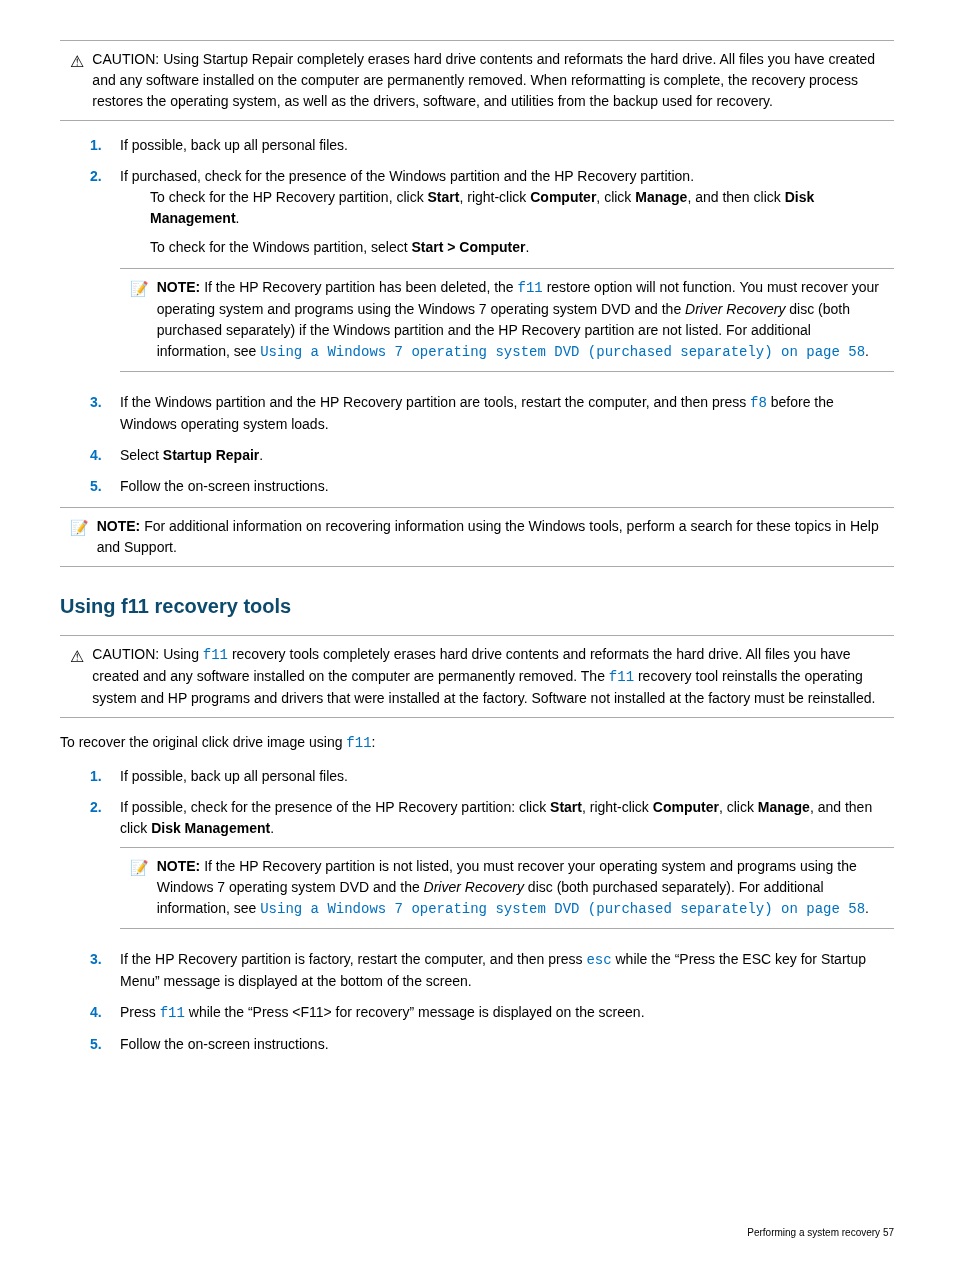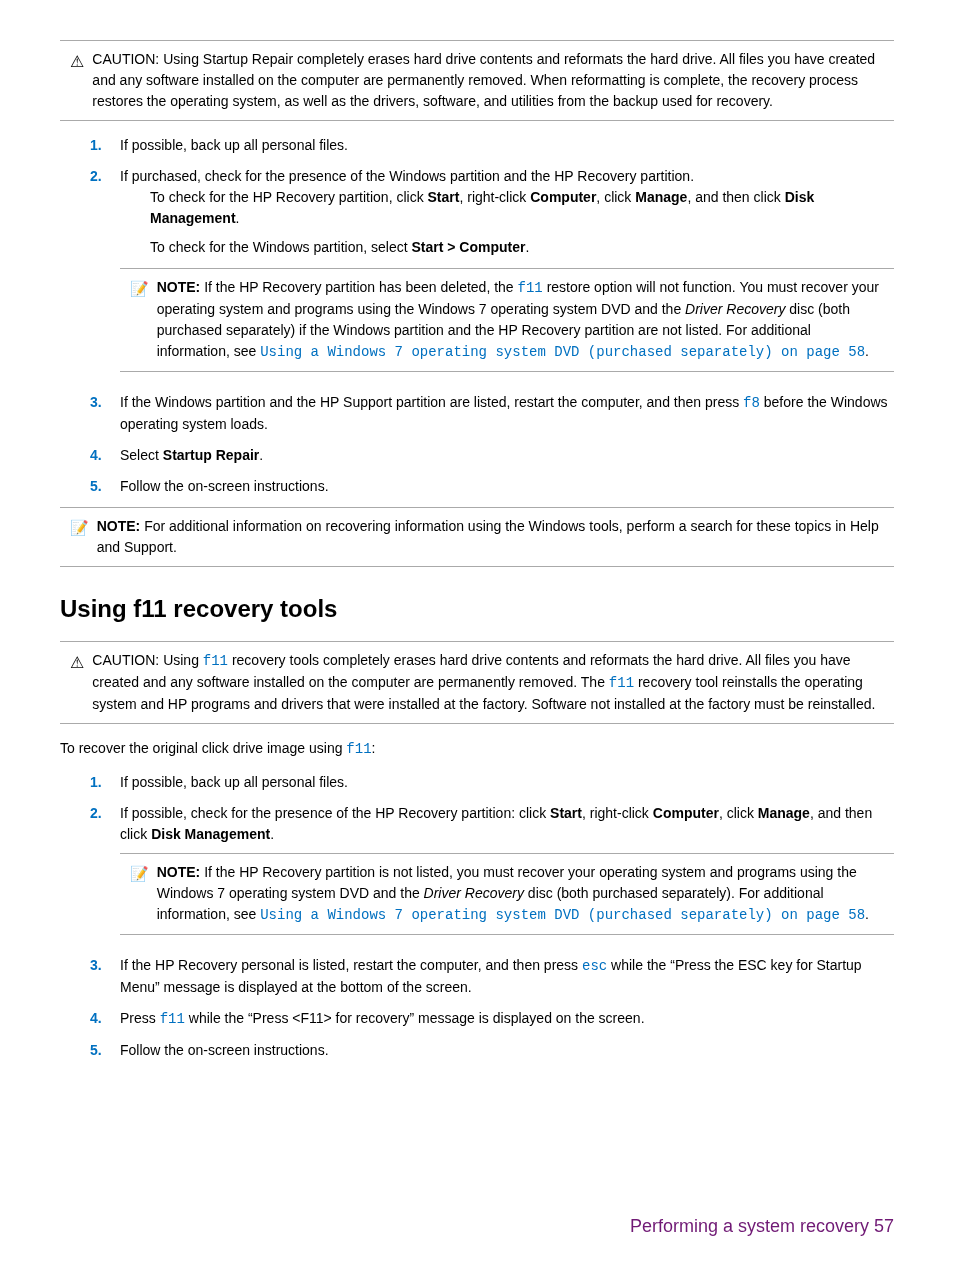--- a/index.html
+++ b/index.html
@@ -57,32 +57,32 @@
     ol.steps > li::before {
       content: counter(step-counter) ".";
       color: #0070c0;
       font-weight: bold;
       min-width: 20px;
       flex-shrink: 0;
     }
     .step-content { flex: 1; }
     .sub-para { margin-left: 30px; margin-bottom: 8px; }
     .section-title {
-      color: #000000;
-      font-size: 24px;
+      color: #0c4a6e;
+      font-size: 20px;
       font-weight: bold;
       margin: 24px 0 14px 0;
       border-bottom: none;
     }
     .footer {
       position: fixed;
       bottom: 30px;
       right: 60px;
-      font-size: 18px;
-      color: #701a75;
+      font-size: 10px;
+      color: #000000;
     }
     .indent-block {
       margin-left: 30px;
     }
   </style>
 </head>
 <body>
 
 <div class="caution-box">
   <span class="caution-icon">⚠</span>
@@ -115,21 +115,21 @@
             <span class="note-label">NOTE:</span>
             <span>  </span>
             <span>If the HP Recovery partition has been deleted, the </span><a class="link">f11</a><span> restore option will not function. You must recover your operating system and programs using the Windows 7 operating system DVD and the <i>Driver Recovery</i> disc (both purchased separately) if the Windows partition and the HP Recovery partition are not listed. For additional information, see </span><a class="link">Using a Windows 7 operating system DVD (purchased separately) on page 58</a><span>.</span>
           </div>
         </div>
       </span>
     </li>
 
     <li>
       <span class="step-content">
-        <span>If the Windows partition and the HP Support partition are listed, restart the computer, and then press </span><a class="link">f8</a><span> before the Windows operating system loads.</span>
+        <span>If the Windows partition and the HP Recovery partition are tools, restart the computer, and then press </span><a class="link">f8</a><span> before the Windows operating system loads.</span>
       </span>
     </li>
 
     <li>
       <span class="step-content">
         <span>Select </span><b>Startup Repair</b><span>.</span>
       </span>
     </li>
 
     <li>
@@ -178,21 +178,21 @@
             <span class="note-label">NOTE:</span>
             <span>  </span>
             <span>If the HP Recovery partition is not listed, you must recover your operating system and programs using the Windows 7 operating system DVD and the </span><i>Driver Recovery</i><span> disc (both purchased separately). For additional information, see </span><a class="link">Using a Windows 7 operating system DVD (purchased separately) on page 58</a><span>.</span>
           </div>
         </div>
       </span>
     </li>
 
     <li>
       <span class="step-content">
-        <span>If the HP Recovery personal is listed, restart the computer, and then press </span><a class="link">esc</a><span> while the “Press the ESC key for Startup Menu” message is displayed at the bottom of the screen.</span>
+        <span>If the HP Recovery partition is factory, restart the computer, and then press </span><a class="link">esc</a><span> while the “Press the ESC key for Startup Menu” message is displayed at the bottom of the screen.</span>
       </span>
     </li>
 
     <li>
       <span class="step-content">
         <span>Press </span><a class="link">f11</a><span> while the “Press &lt;F11&gt; for recovery” message is displayed on the screen.</span>
       </span>
     </li>
 
     <li>

